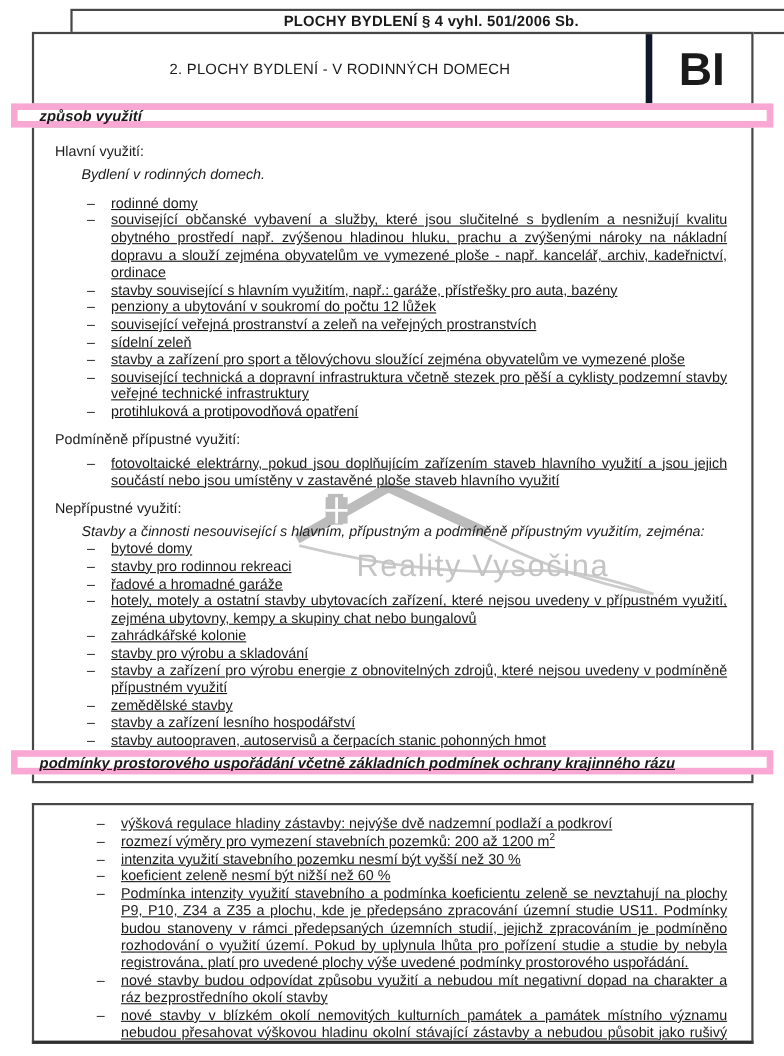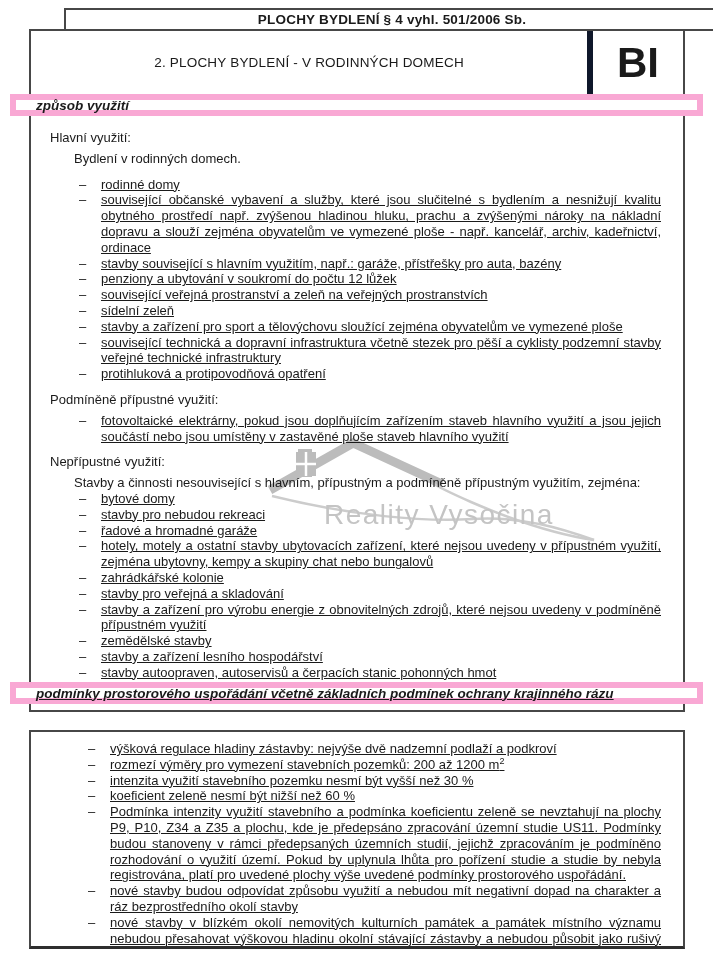--- a/index.html
+++ b/index.html
@@ -52,21 +52,21 @@
     background:transparent;z-index:1;
     font-size:13px;line-height:15.8px;
     padding:9px 22px 4px 14px;
     overflow:hidden;
   }
   .cbox-usage{top:114px;height:598px;}
   .cbox-conditions{top:730px;height:219px;border-bottom-width:3px;border-bottom-color:#2e2e2e;padding-left:23px;}
   .section{margin:0;}
   .section + .section{margin-top:10px;}
   .sec-heading{margin:5px;}
-  .sec-para{margin:0 0 0 29px;text-align:justify;}
+  .sec-para{margin:0 0 0 29px;text-align:justify;font-style:italic;}
   ul.dash-list{list-style:none;margin:0;padding:0;text-decoration:underline;}
   ul.dash-list > li{
     position:relative;
     padding-left:56px;
     text-align:justify;
   }
   ul.dash-list > li::before{
     content:"\2013";
     position:absolute;left:34px;top:0;
   }
@@ -130,25 +130,25 @@
         <div class="sec-heading">Podmíněně přípustné využití:</div>
         <ul class="dash-list">
           <li>fotovoltaické elektrárny, pokud jsou doplňujícím zařízením staveb hlavního využití a jsou jejich součástí nebo jsou umístěny v zastavěné ploše staveb hlavního využití</li>
         </ul>
       </div>
       <div class="section">
         <div class="sec-heading">Nepřípustné využití:</div>
         <div class="sec-para">Stavby a činnosti nesouvisející s hlavním, přípustným a podmíněně přípustným využitím, zejména:</div>
         <ul class="dash-list">
           <li>bytové domy</li>
-          <li>stavby pro nebudou rekreaci</li>
+          <li>stavby pro rodinnou rekreaci</li>
           <li>řadové a hromadné garáže</li>
           <li>hotely, motely a ostatní stavby ubytovacích zařízení, které nejsou uvedeny v přípustném využití, zejména ubytovny, kempy a skupiny chat nebo bungalovů</li>
           <li>zahrádkářské kolonie</li>
-          <li>stavby pro veřejná a skladování</li>
+          <li>stavby pro výrobu a skladování</li>
           <li>stavby a zařízení pro výrobu energie z obnovitelných zdrojů, které nejsou uvedeny v podmíněně přípustném využití</li>
           <li>zemědělské stavby</li>
           <li>stavby a zařízení lesního hospodářství</li>
           <li>stavby autoopraven, autoservisů a čerpacích stanic pohonných hmot</li>
           <li>stavby se zvýšenými nároky na nákladní dopravu a hygienu prostředí</li>
         </ul>
       </div>
     </div>
 
   <div class="band band-conditions">podmínky prostorového uspořádání včetně základních podmínek ochrany krajinného rázu</div>

